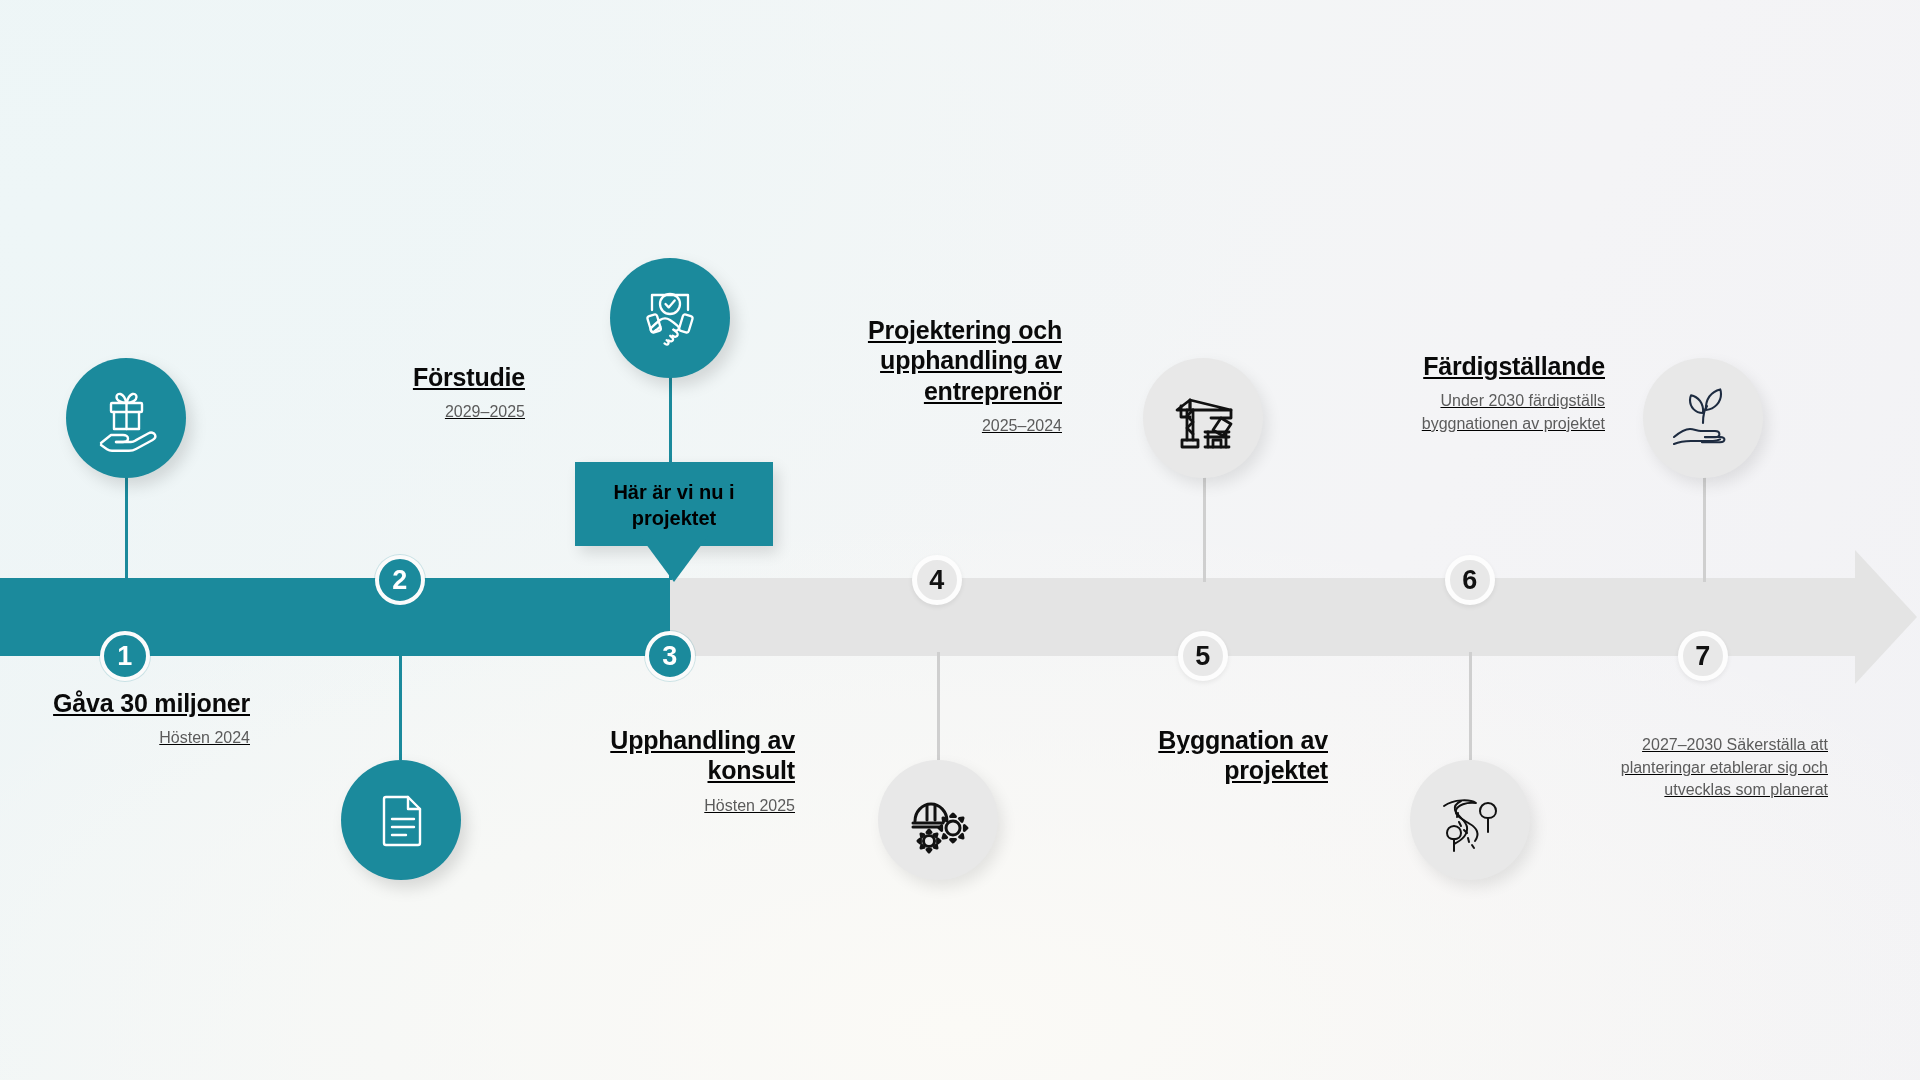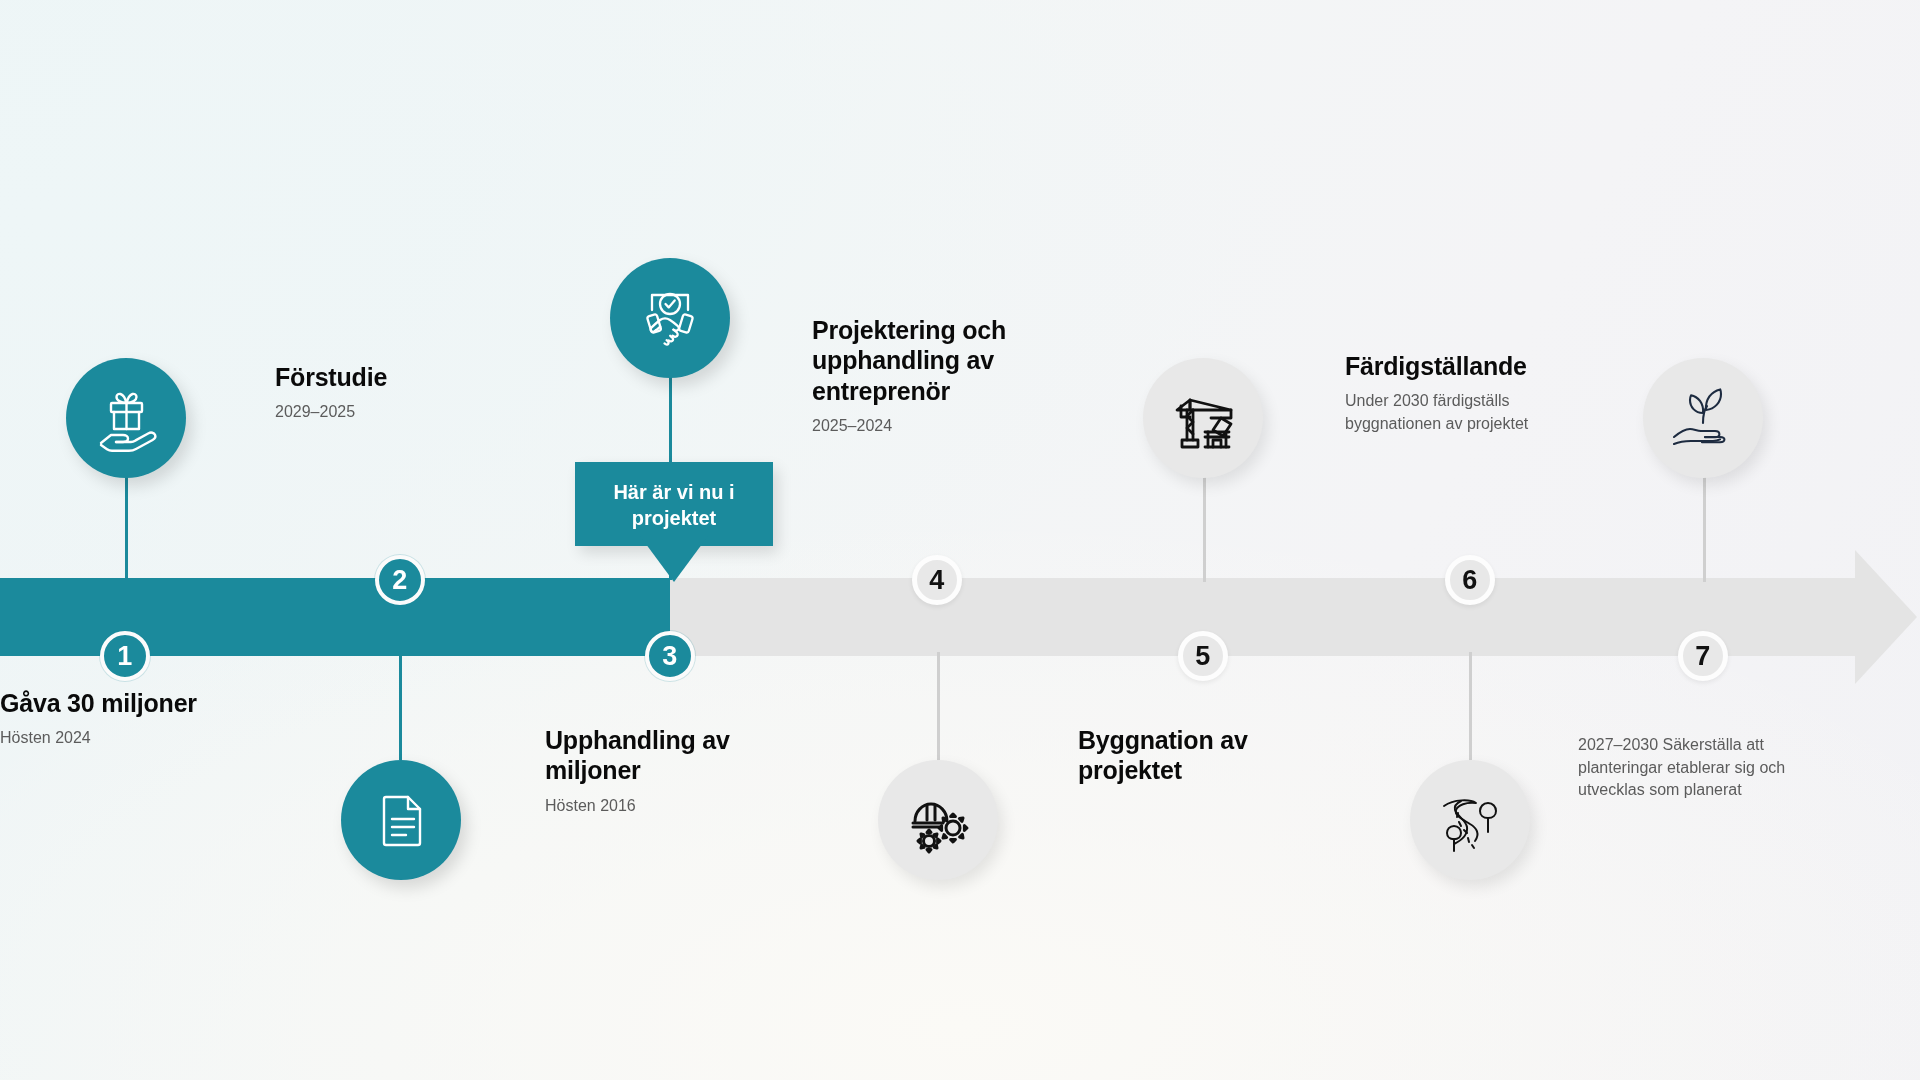--- a/index.html
+++ b/index.html
@@ -99,21 +99,22 @@
   }
   .icon-circle.grey {
     background: #e8e8e8;
     box-shadow: 5px 7px 15px rgba(0,0,0,.09);
   }
   .icon-circle svg { display: block; }
 
   
   .txt {
     position: absolute;
-    text-align: left;
+    text-align: right;
+    text-decoration: underline;
   }
   .txt .title {
     font-size: 25px;
     font-weight: 700;
     color: #0a0a0a;
     line-height: 1.21;
     letter-spacing: -0.2px;
     margin: 0;
   }
   .txt .sub {
@@ -121,21 +122,21 @@
     font-weight: 400;
     color: #5b5b5b;
     line-height: 1.42;
     margin: 9px 0 0 0;
   }
 
   
   .callout {
     position: absolute;
     background: #1b8a9c;
-    color: #ffffff;
+    color: #000000;
     font-size: 20px;
     font-weight: 700;
     line-height: 1.3;
     text-align: center;
     padding: 17px 14px 15px 14px;
     box-sizing: border-box;
     box-shadow: 5px 7px 14px rgba(0,0,0,.12);
   }
   .callout-tail {
     position: absolute;
@@ -214,22 +215,22 @@
         <path d="M34.6 60.2 c.8 .7 1.3 1.2 1.6 1.6 c.9 1 .2 2.5 -1.1 2.7 c-.9 .2 -1.7 -.3 -2.6 -1.1"></path>
         <path d="M28 40 c-3 2.4 -6.4 5.4 -8.6 7.6 c-1.6 1.6 -.8 3.9 1.2 4.3 c1.2 .2 2.2 -.3 3.2 -1.2 l4.4 -4"></path>
         <path d="M24 50 l-1.4 1.4"></path>
       </svg>
     </span>
   </div>
   <div class="callout" style="left:575px; top:462px; width:198px;">Här är vi nu i projektet</div>
   <div class="callout-tail" style="left:640px; top:536px;"></div>
   <div class="num-circle teal" style="left:645px; top:631px;">3</div>
   <div class="txt" style="left:545px; top:725px; width:250px;">
-    <p class="title">Upphandling av miljoner</p>
-    <p class="sub">Hösten 2016</p>
+    <p class="title">Upphandling av konsult</p>
+    <p class="sub">Hösten 2025</p>
   </div>
 
   <div class="txt" style="left:812px; top:315px; width:250px;">
     <p class="title">Projektering och upphandling av entreprenör</p>
     <p class="sub">2025–2024</p>
   </div>
   <div class="num-circle grey" style="left:912px; top:555px;">4</div>
   <div class="icon-circle grey" style="left:878px; top:760px;">
     <span>
       <svg width="74" height="74" viewBox="0 0 74 74" fill="none" stroke="#111111" stroke-width="3" stroke-linecap="round" stroke-linejoin="round">

